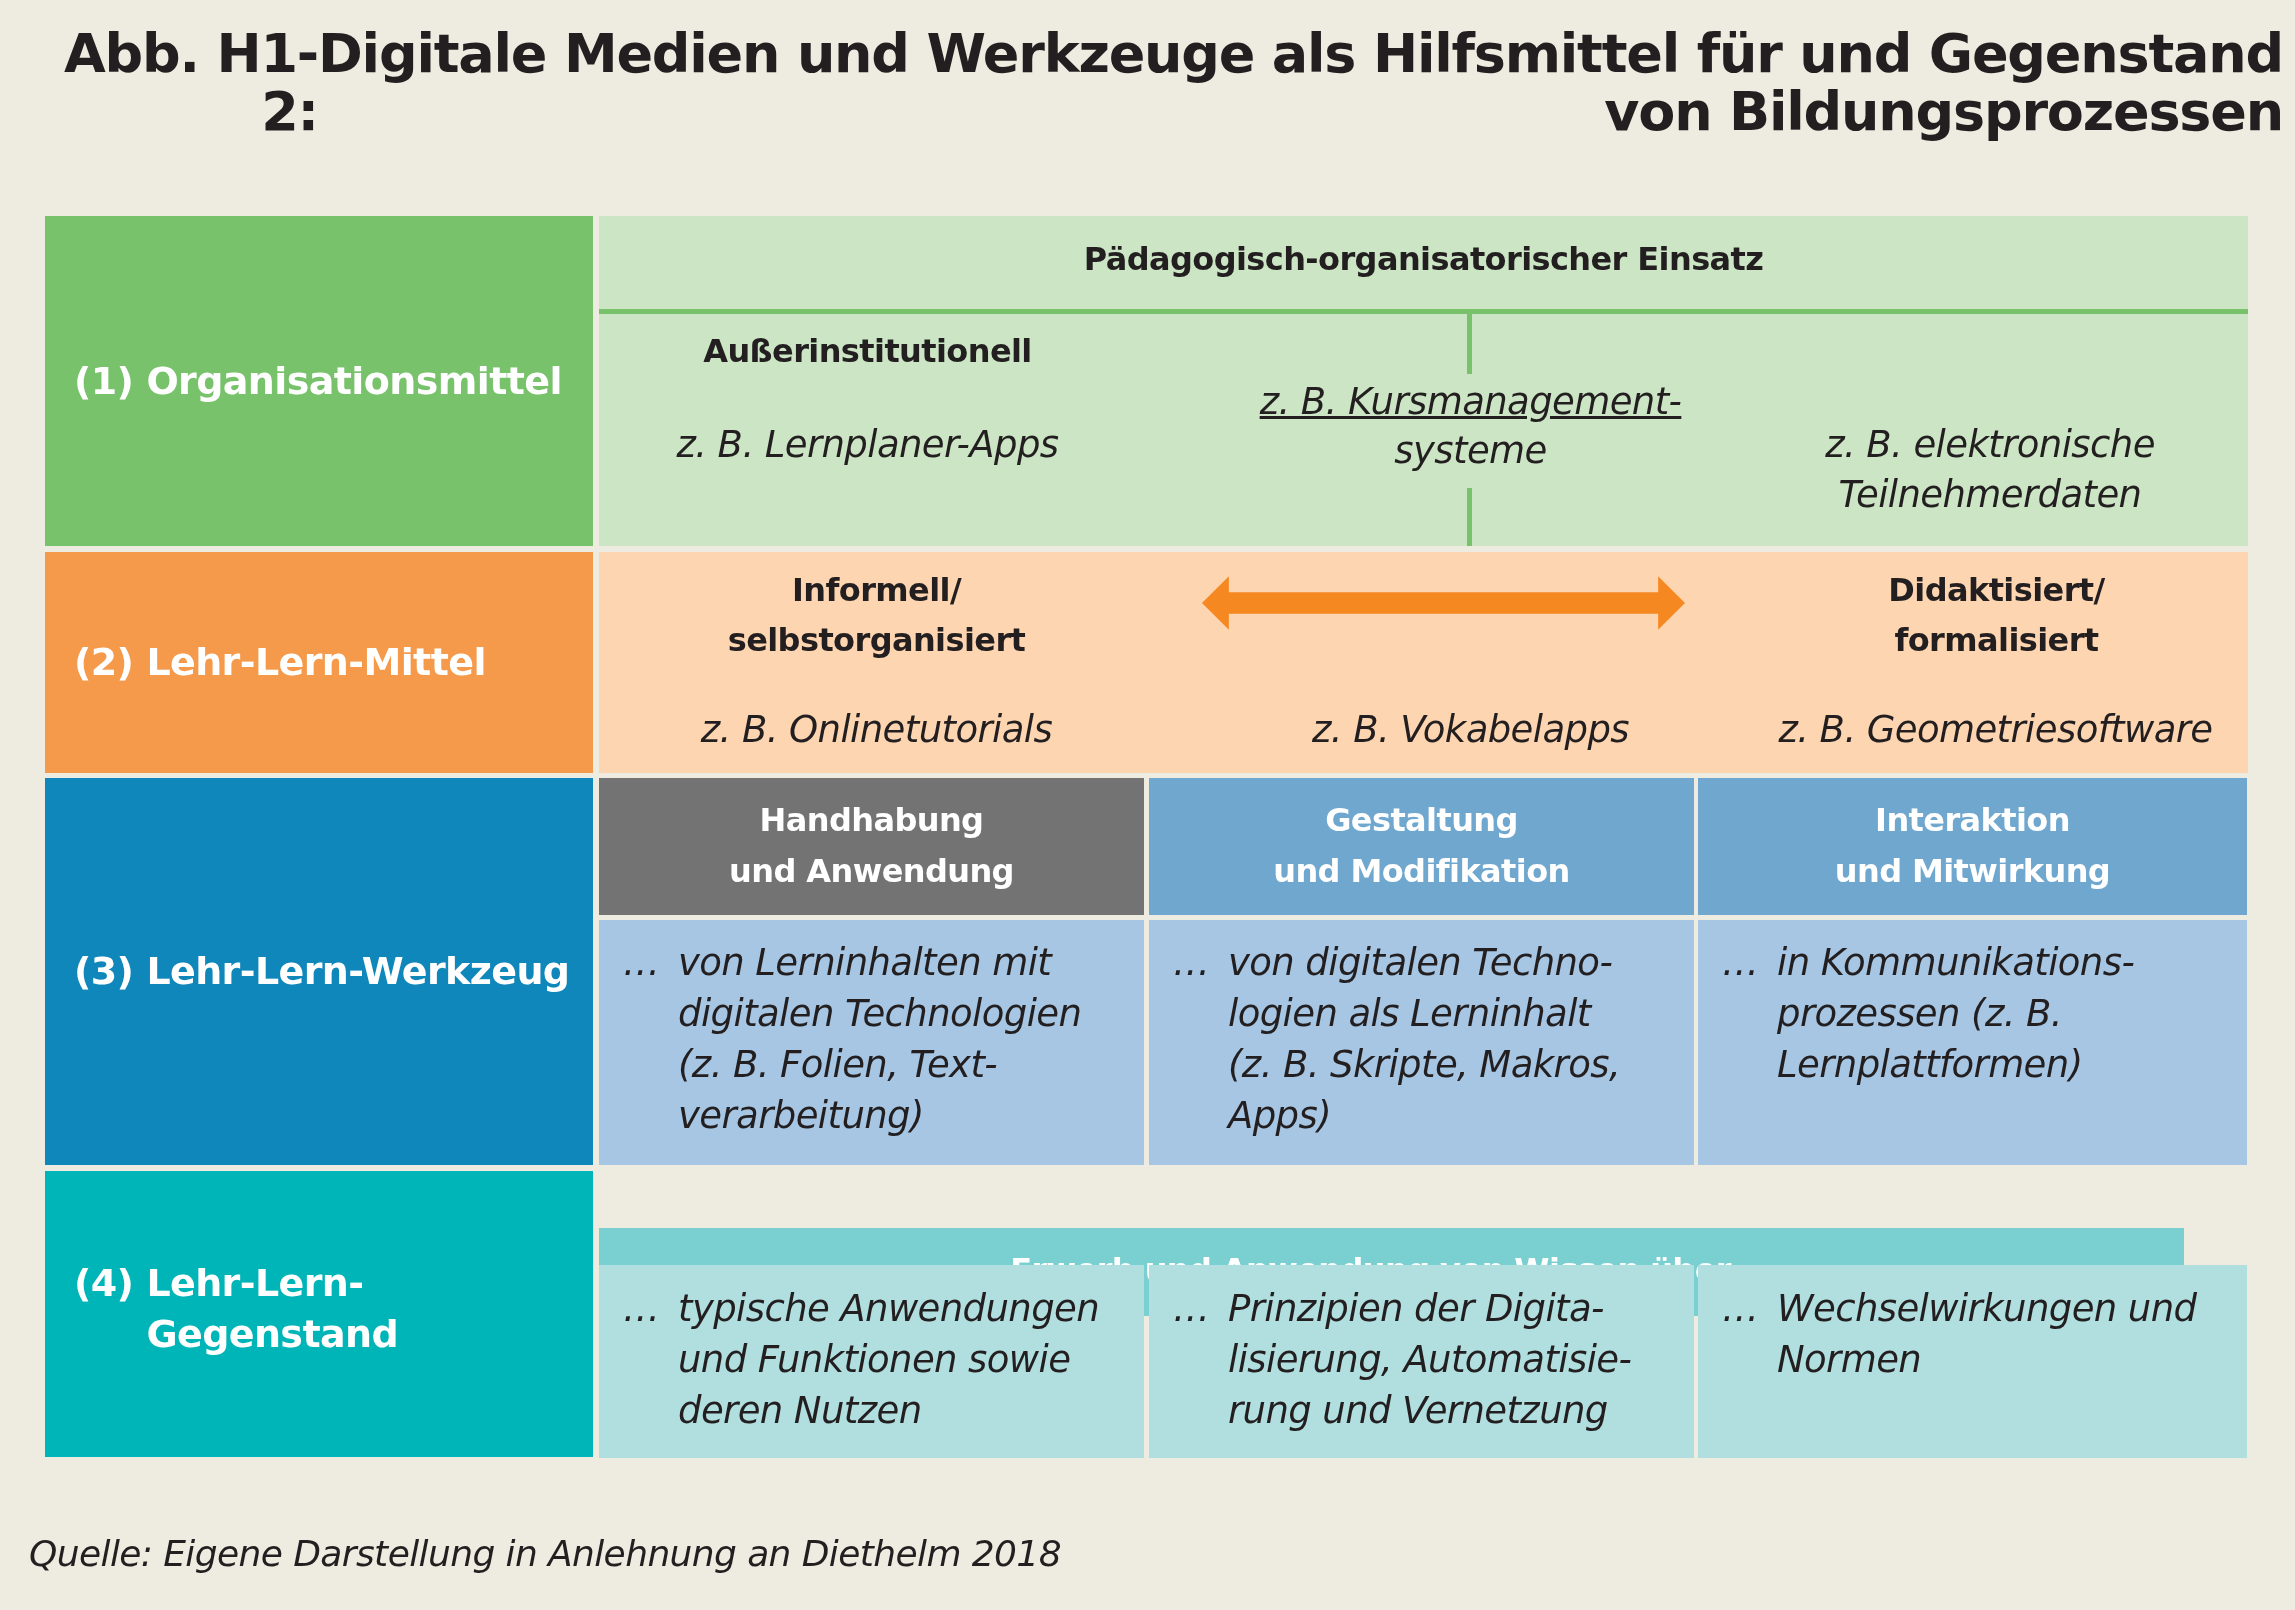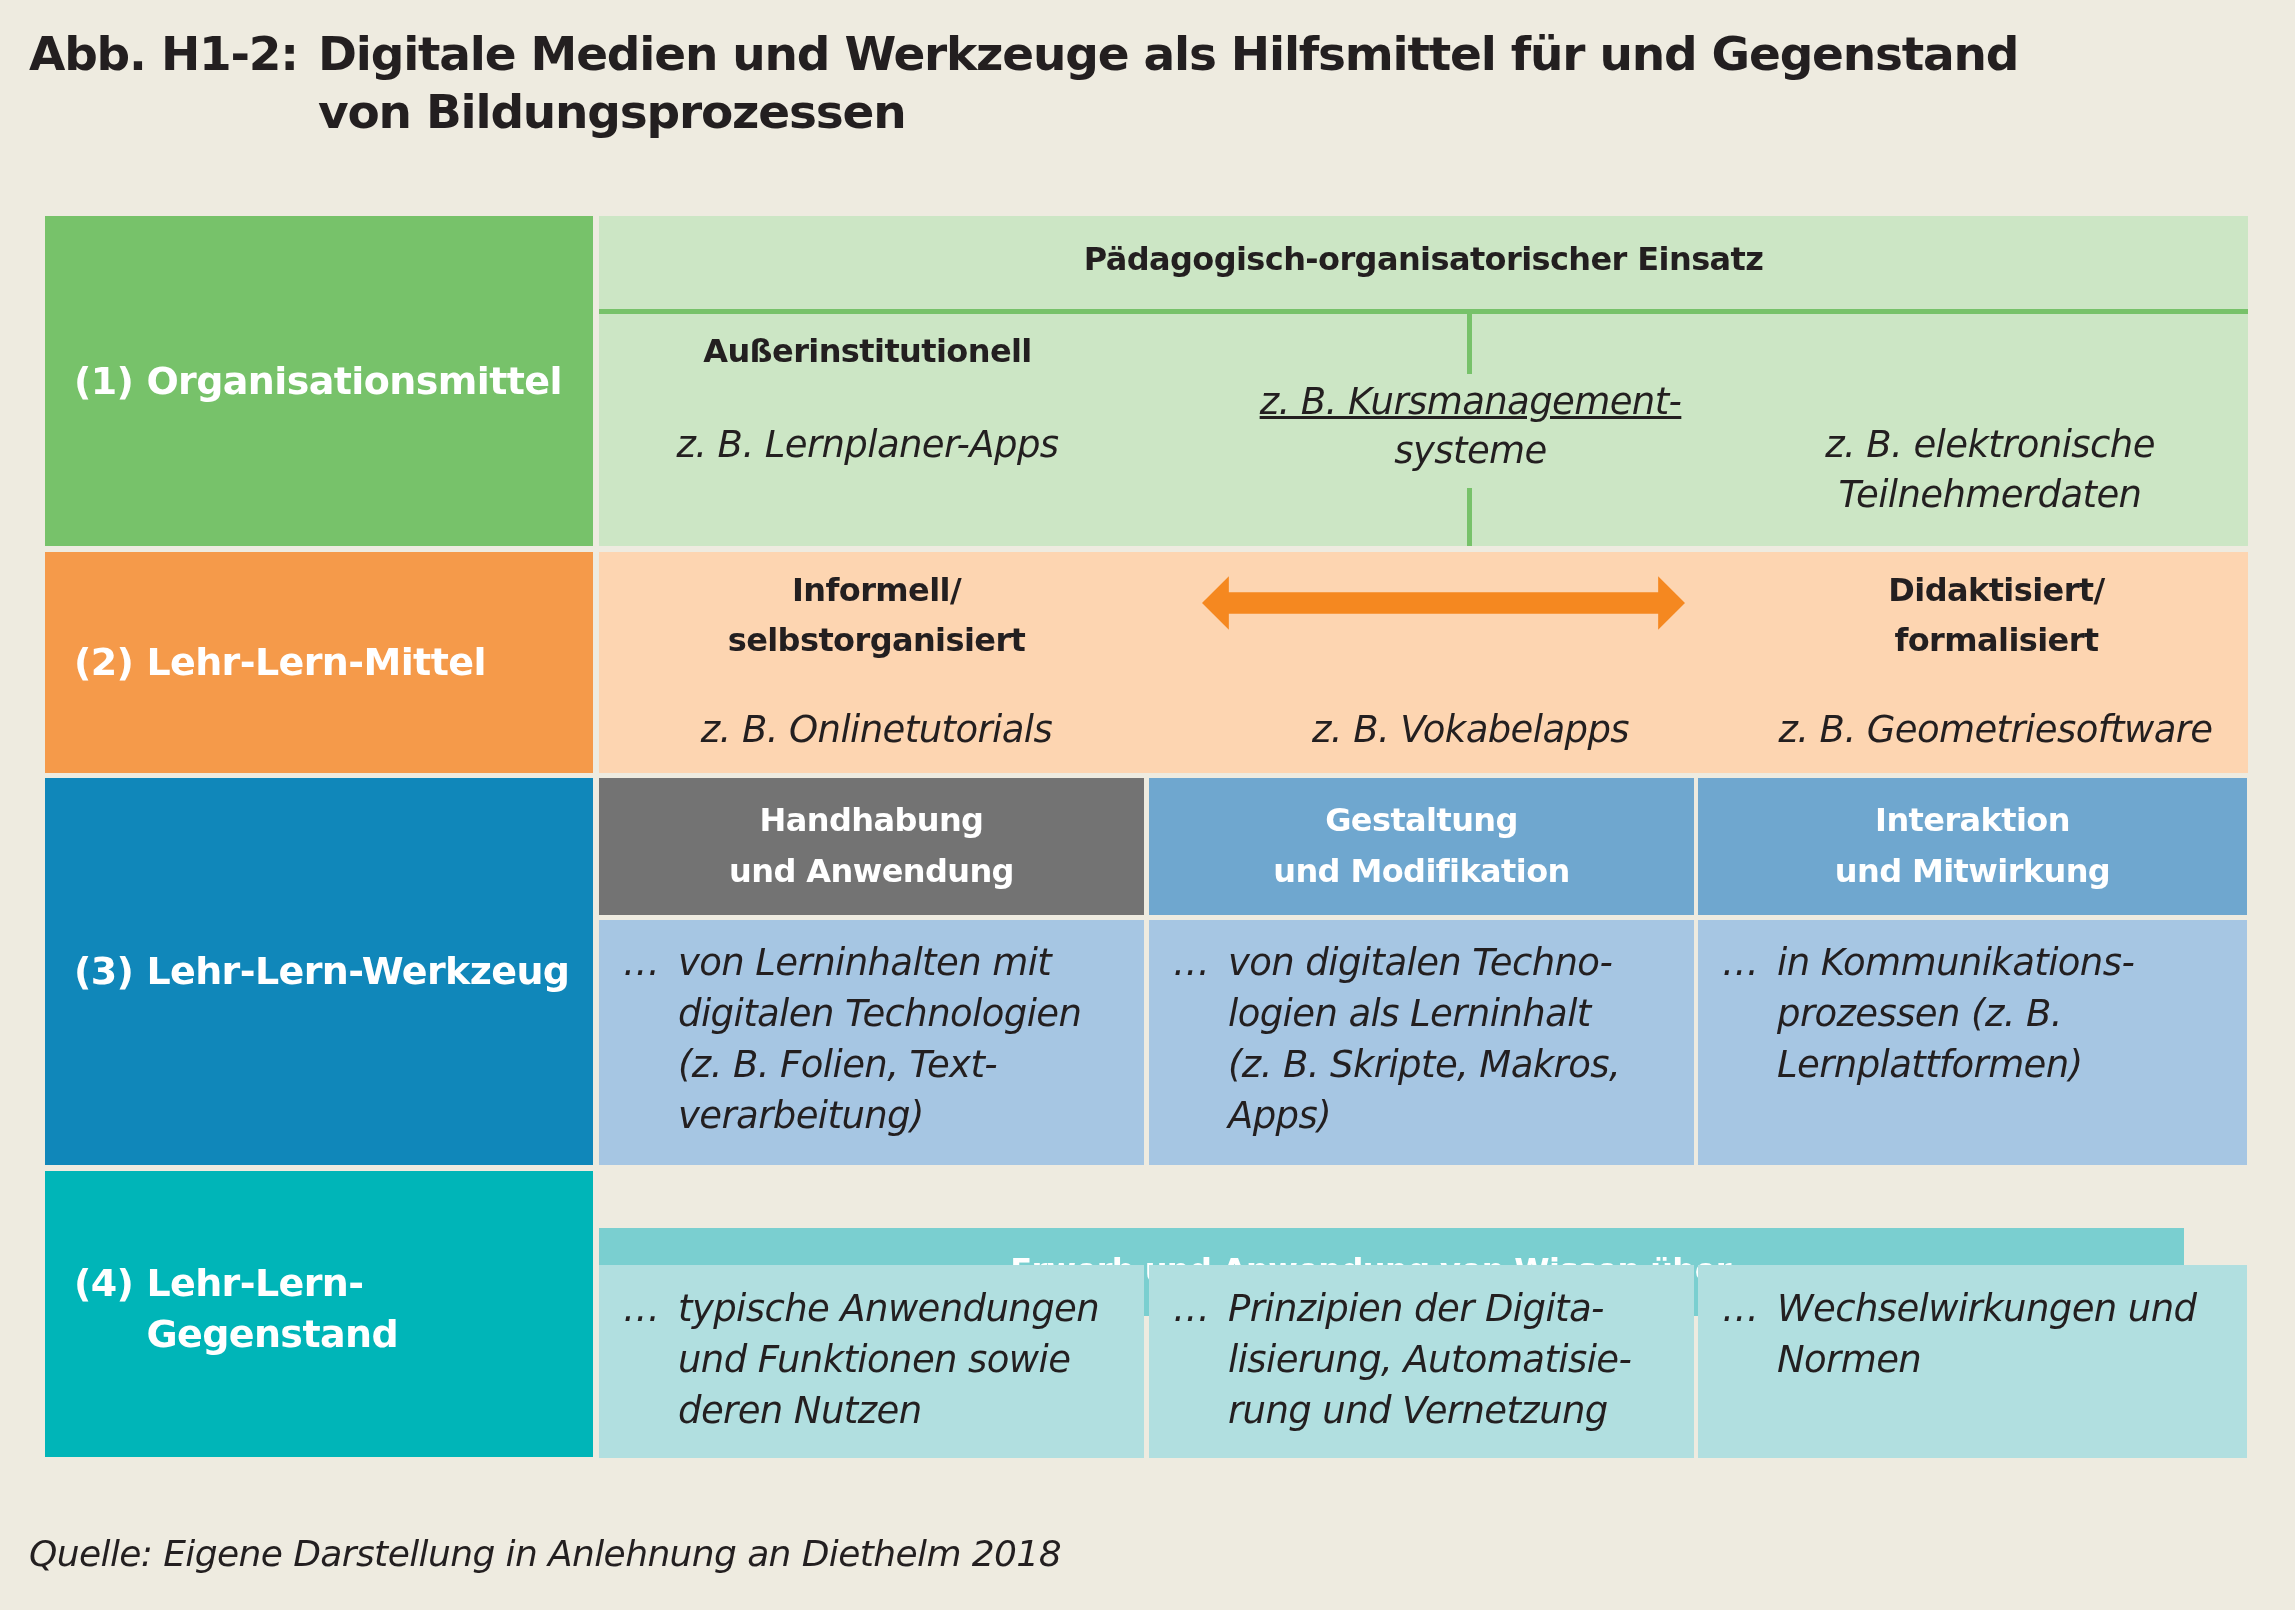--- a/index.html
+++ b/index.html
@@ -7,23 +7,24 @@
     width: 2295px; height: 1611px;
     background: #EEEBE0;
     font-family: "DejaVu Sans", sans-serif;
     position: relative;
     overflow: hidden;
     color: #231F20;
   }
   .title {
     position: absolute; left: 29px; top: 25px;
     font-family: "DejaVu Sans", sans-serif;
-    font-weight: bold; font-size: 47px; line-height: 58px;
+    font-weight: bold; font-size: 54px; line-height: 58px;
     letter-spacing: -1.2px;
     display: flex;
+    text-align: right;
   }
   .title .prefix { width: 289px; flex: none; }
   .title .lines div { white-space: nowrap; }
 
   .grid {
     position: absolute; left: 45px; top: 216px;
     width: 2202px; height: 1241px;
   }
   .cell { position: absolute; box-sizing: border-box; }
   .label {

